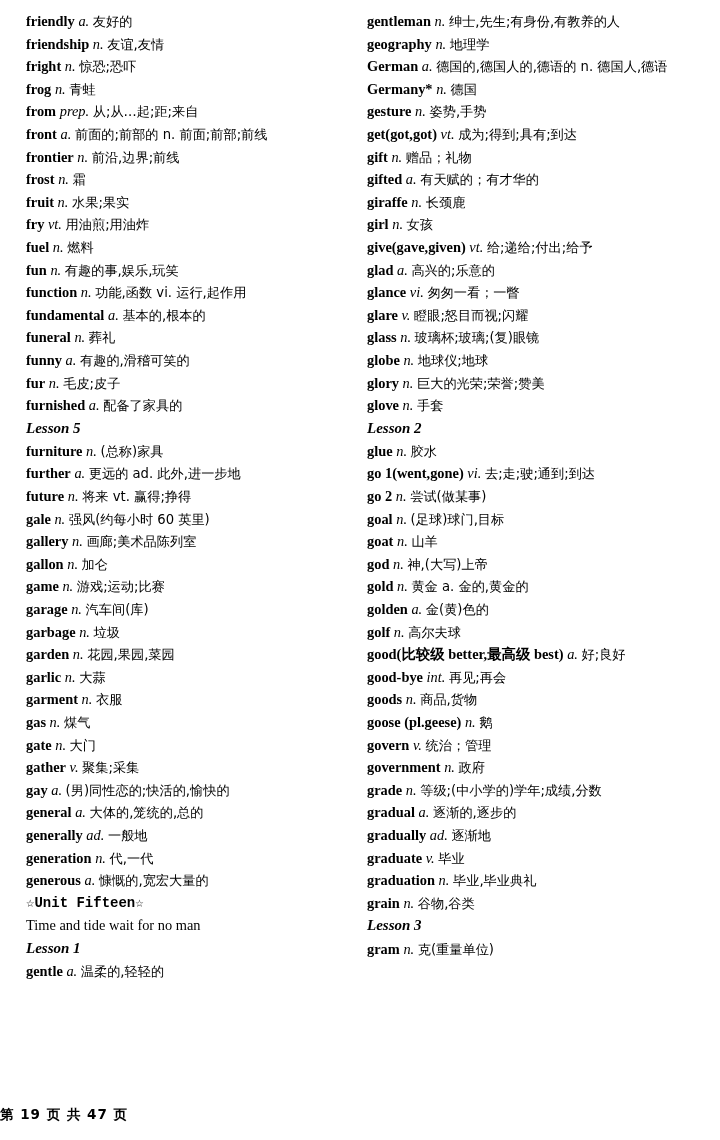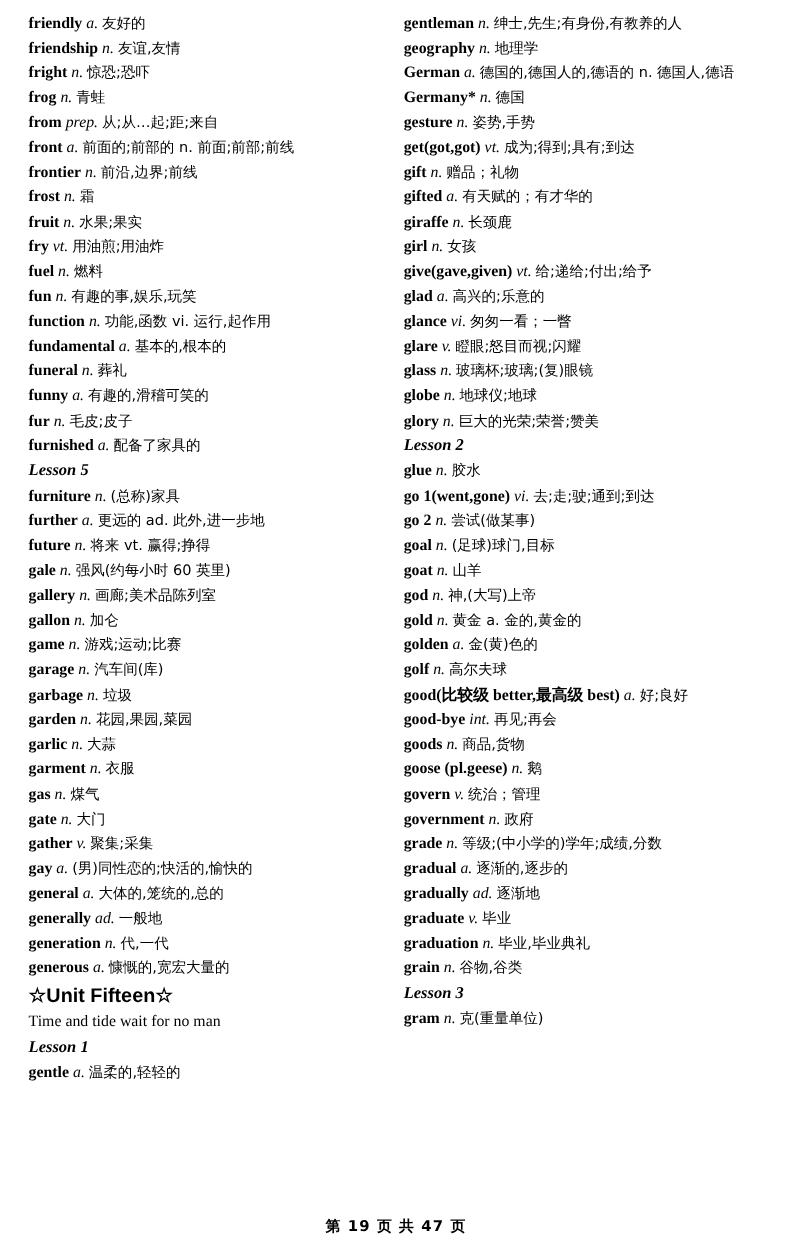--- a/index.html
+++ b/index.html
@@ -50,37 +50,36 @@
     font-size: 13.2px;
   }
   .lesson {
     font-size: 15px;
     font-weight: bold;
     font-style: italic;
     line-height: 1.0;
     margin-bottom: 8.2px;
   }
   .unit {
-    font-size: 18px;
-    font-family: Liberation Sans, sans-serif;
+    font-size: 14px;
+    font-family: Liberation Mono, monospace;
     font-weight: bold;
     line-height: 1.0;
     margin-bottom: 8.2px;
   }
   .proverb {
     font-size: 14.4px;
     line-height: 1.0;
     margin-bottom: 8.2px;
   }
   .footer {
     position: absolute;
     left: 0;
     right: 0;
     bottom: 16px;
-    text-align: center;
     font-size: 13.5px;
     font-family: "DejaVu Sans", sans-serif;
     font-weight: bold;
     letter-spacing: 1px;
   }
 </style>
 </head>
 <body>
 
 <div class="page">
@@ -141,20 +140,21 @@
         <div class="entry"><span class="hw">gifted</span> <span class="pos">a.</span> <span class="cn">有天赋的；有才华的</span></div>
         <div class="entry"><span class="hw">giraffe</span> <span class="pos">n.</span> <span class="cn">长颈鹿</span></div>
         <div class="entry"><span class="hw">girl</span> <span class="pos">n.</span> <span class="cn">女孩</span></div>
         <div class="entry"><span class="hw">give(gave,given)</span> <span class="pos">vt.</span> <span class="cn">给;递给;付出;给予</span></div>
         <div class="entry"><span class="hw">glad</span> <span class="pos">a.</span> <span class="cn">高兴的;乐意的</span></div>
         <div class="entry"><span class="hw">glance</span> <span class="pos">vi.</span> <span class="cn">匆匆一看；一瞥</span></div>
         <div class="entry"><span class="hw">glare</span> <span class="pos">v.</span> <span class="cn">瞪眼;怒目而视;闪耀</span></div>
         <div class="entry"><span class="hw">glass</span> <span class="pos">n.</span> <span class="cn">玻璃杯;玻璃;(复)眼镜</span></div>
         <div class="entry"><span class="hw">globe</span> <span class="pos">n.</span> <span class="cn">地球仪;地球</span></div>
         <div class="entry"><span class="hw">glory</span> <span class="pos">n.</span> <span class="cn">巨大的光荣;荣誉;赞美</span></div>
+        <div class="entry"><span class="hw">glove</span> <span class="pos">n.</span> <span class="cn">手套</span></div>
         <div class="lesson">Lesson 2</div>
         <div class="entry"><span class="hw">glue</span> <span class="pos">n.</span> <span class="cn">胶水</span></div>
         <div class="entry"><span class="hw">go 1(went,gone)</span> <span class="pos">vi.</span> <span class="cn">去;走;驶;通到;到达</span></div>
         <div class="entry"><span class="hw">go 2</span> <span class="pos">n.</span> <span class="cn">尝试(做某事)</span></div>
         <div class="entry"><span class="hw">goal</span> <span class="pos">n.</span> <span class="cn">(足球)球门,目标</span></div>
         <div class="entry"><span class="hw">goat</span> <span class="pos">n.</span> <span class="cn">山羊</span></div>
         <div class="entry"><span class="hw">god</span> <span class="pos">n.</span> <span class="cn">神,(大写)上帝</span></div>
         <div class="entry"><span class="hw">gold</span> <span class="pos">n.</span> <span class="cn">黄金 a. 金的,黄金的</span></div>
         <div class="entry"><span class="hw">golden</span> <span class="pos">a.</span> <span class="cn">金(黄)色的</span></div>
         <div class="entry"><span class="hw">golf</span> <span class="pos">n.</span> <span class="cn">高尔夫球</span></div>

